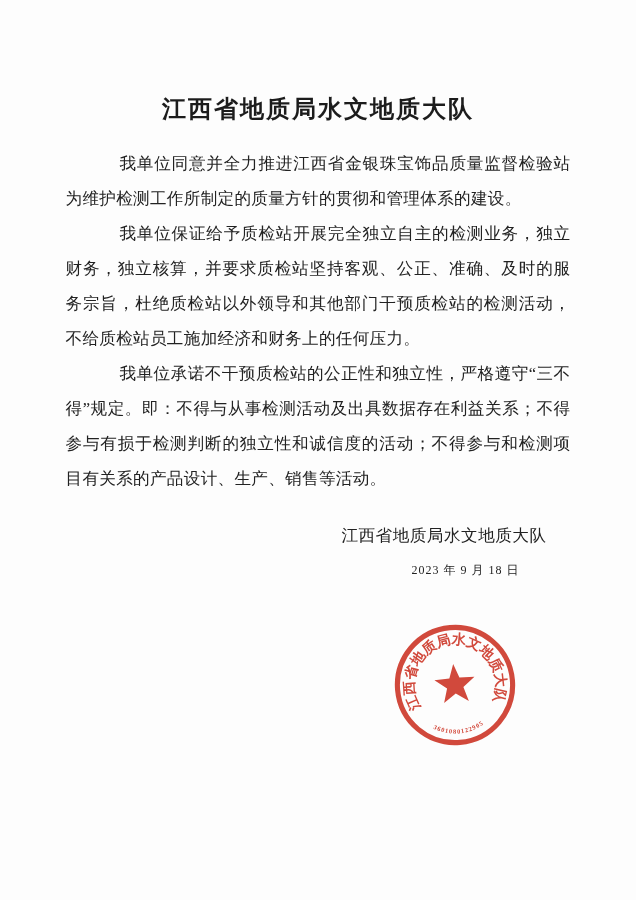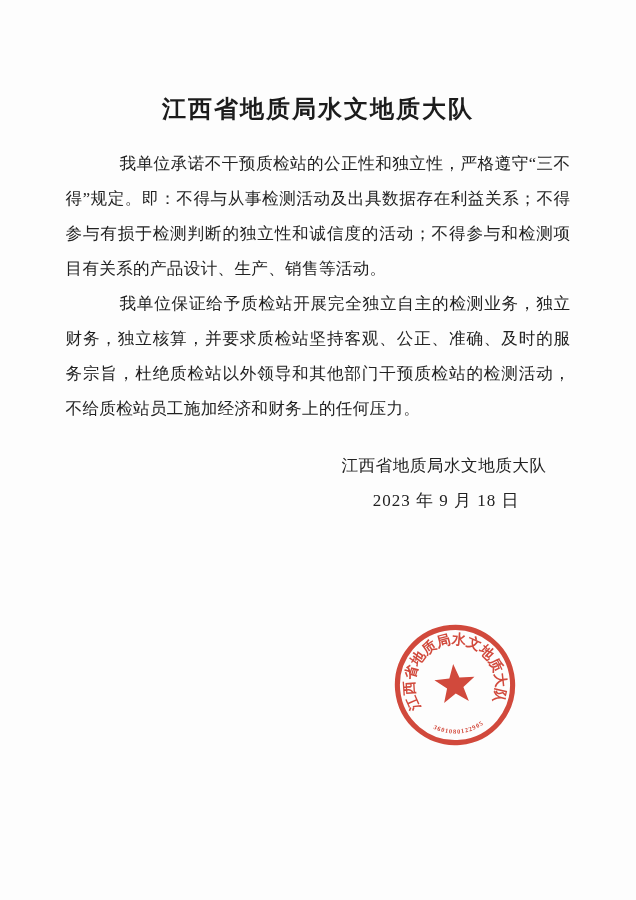--- a/index.html
+++ b/index.html
@@ -45,21 +45,21 @@
     margin-top: 22px;
   }
   .signature-line {
     font-size: 16.6px;
     line-height: 35px;
     text-align: right;
     padding-right: 24px;
     letter-spacing: 0.5px;
   }
   .date-line {
-    font-size: 17px;
+    font-size: 12px;
     line-height: 35px;
     text-align: right;
     padding-right: 51px;
     letter-spacing: 1px;
   }
   .seal {
     position: absolute;
     left: 391px;
     top: 621px;
     width: 128px;
@@ -90,22 +90,23 @@
 </head>
 <body>
 
 <div class="page">
 
   <div class="title-block">
     <h1 class="title-line">江西省地质局水文地质大队</h1>
   </div>
 
   <div class="content">
+    <p>我单位同意并全力推进江西省金银珠宝饰品质量监督检验站为维护检测工作所制定的质量方针的贯彻和管理体系的建设。</p>
+    <p>我单位保证给予质检站开展完全独立自主的检测业务，独立财务，独立核算，并要求质检站坚持客观、公正、准确、及时的服务宗旨，杜绝质检站以外领导和其他部门干预质检站的检测活动，不给质检站员工施加经济和财务上的任何压力。</p>
     <p>我单位承诺不干预质检站的公正性和独立性，严格遵守“三不得”规定。即：不得与从事检测活动及出具数据存在利益关系；不得参与有损于检测判断的独立性和诚信度的活动；不得参与和检测项目有关系的产品设计、生产、销售等活动。</p>
-    <p>我单位保证给予质检站开展完全独立自主的检测业务，独立财务，独立核算，并要求质检站坚持客观、公正、准确、及时的服务宗旨，杜绝质检站以外领导和其他部门干预质检站的检测活动，不给质检站员工施加经济和财务上的任何压力。</p>
 
     <div class="signature-block">
       <div class="signature-line">江西省地质局水文地质大队</div>
       <div class="date-line">2023 年 9 月 18 日</div>
     </div>
   </div>
 
   <div class="seal">
     <svg viewBox="0 0 200 200" xmlns="http://www.w3.org/2000/svg">
       <defs>

